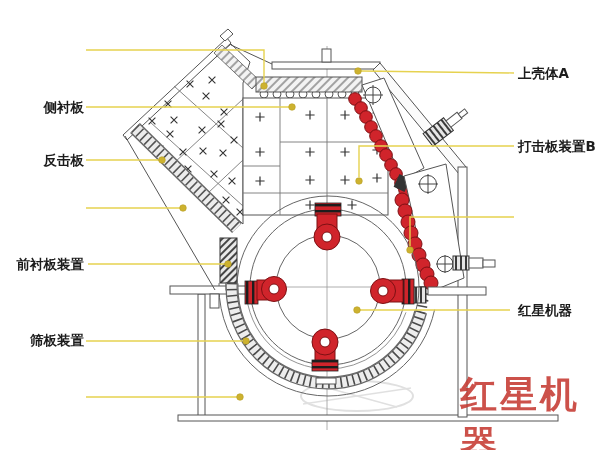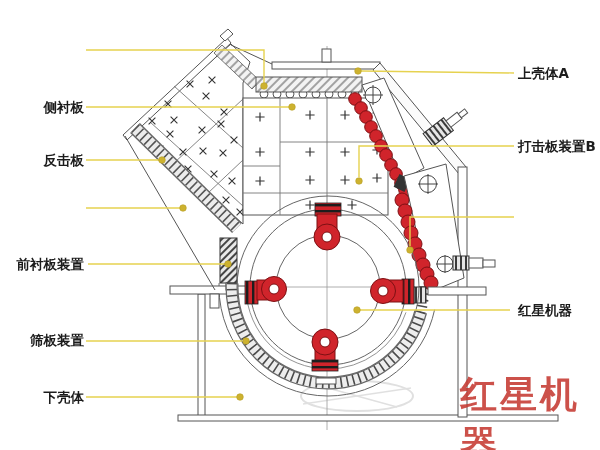--- a/index.html
+++ b/index.html
@@ -290,21 +290,20 @@
         <circle class="dot" cx="410" cy="250" r="3.3"></circle>
     <polyline class="leader" points="510,310 360,310"></polyline>
         <circle class="dot" cx="357" cy="310" r="3.3"></circle>
   </g>
 </svg>
 
 <div class="lbl l" style="top:99px">侧衬板</div>
 <div class="lbl l" style="top:152px">反击板</div>
 <div class="lbl l" style="top:256px">前衬板装置</div>
 <div class="lbl l" style="top:332px">筛板装置</div>
-<div class="lbl l" style="top:389px">下壳体</div>
 
 <div class="lbl r" style="left:518px;top:65px">上壳体A</div>
 <div class="lbl r" style="left:518px;top:138px">打击板装置B</div>
 <div class="lbl r" style="left:518px;top:302px">红星机器</div>
 
 <div class="wm-cn">红星机器</div>
 
 </div>
 
 </body></html>

